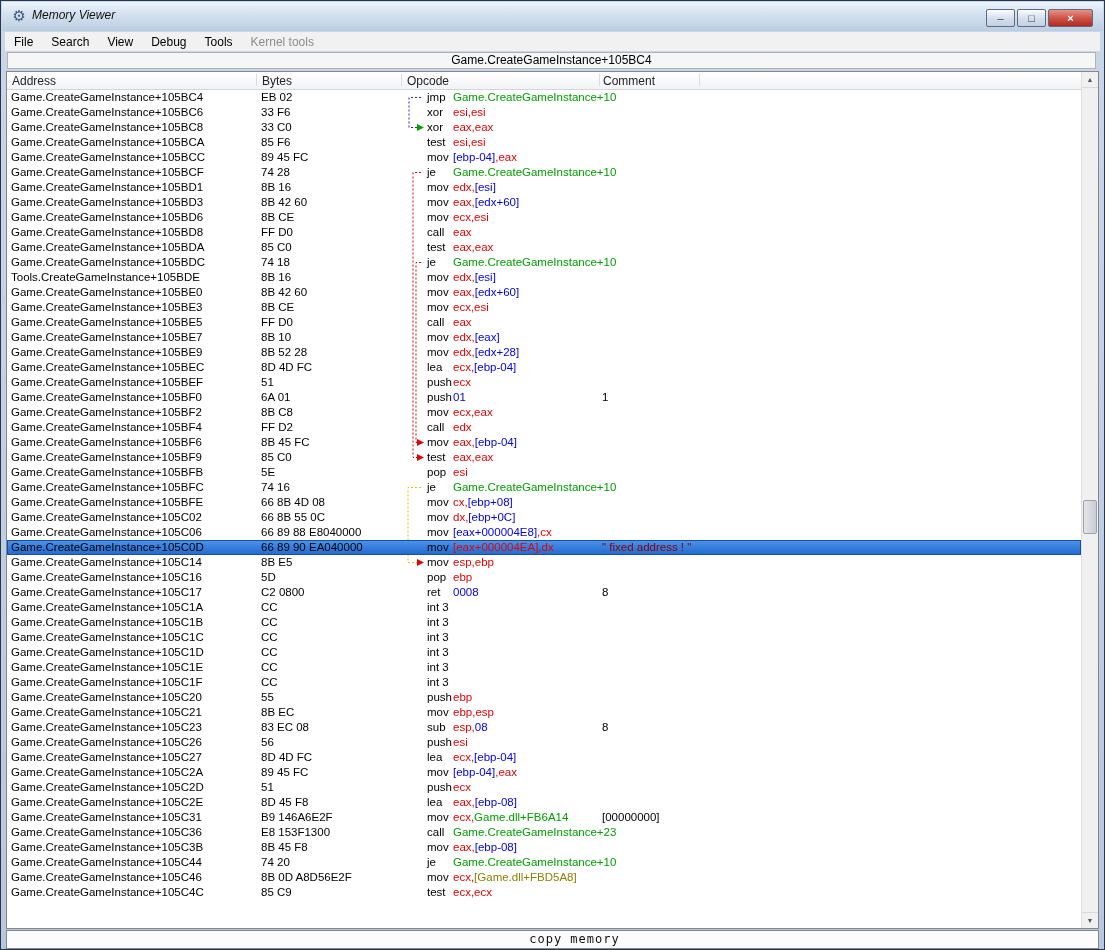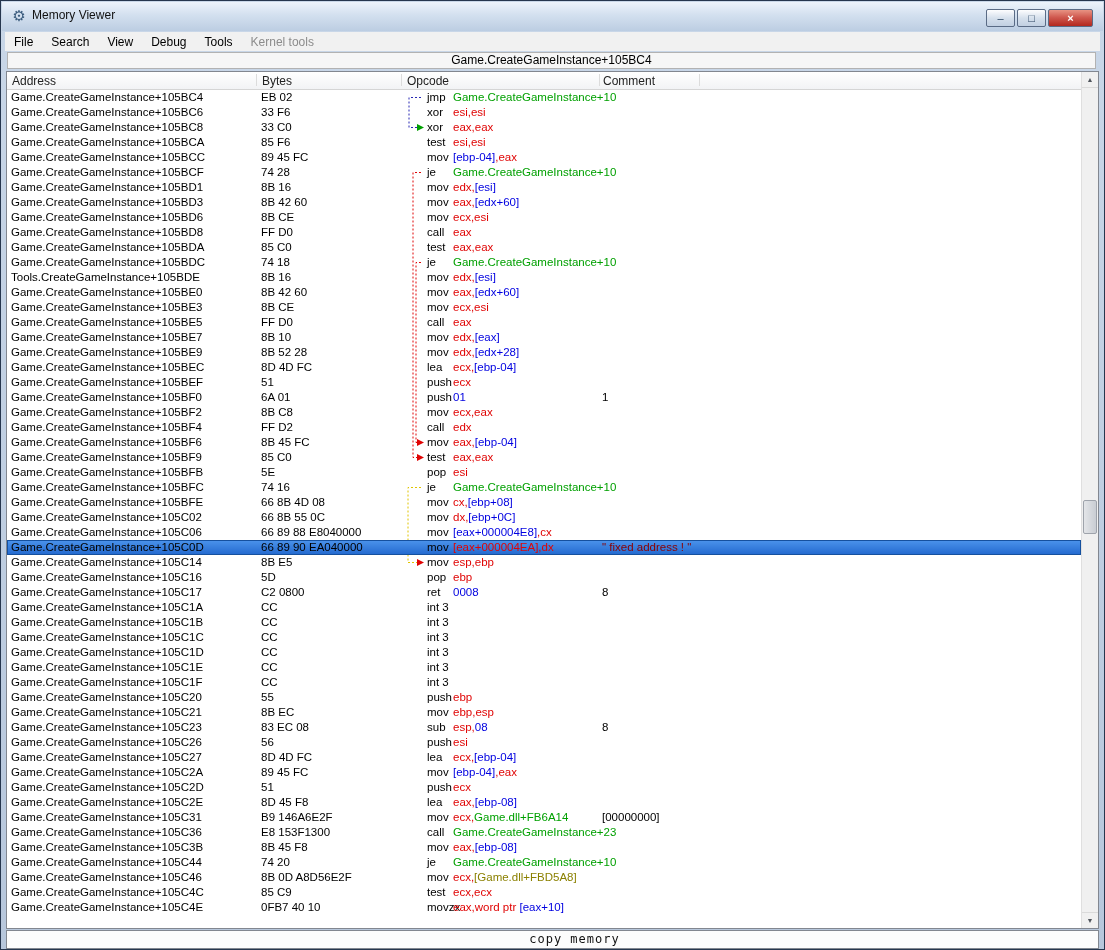--- a/index.html
+++ b/index.html
@@ -9,21 +9,21 @@
     background:linear-gradient(#C9D7E8,#B7C7DC);
     border:1px solid #26364E;
     font-family:"Liberation Sans",sans-serif;
     overflow:hidden;
   }
   
   .titlebar{position:absolute;top:1px;left:1px;right:1px;height:29px;
     background:linear-gradient(#EDF3FB,#D3E0EF 45%,#BCCDE2);}
   .app-icon{position:absolute;left:8px;top:5px;width:18px;height:18px;
     font-size:15px;line-height:18px;color:#3B5C7E;text-align:center;}
-  .title-text{position:absolute;left:30px;top:6px;font-size:12px;color:#111;}
+  .title-text{position:absolute;left:30px;top:6px;font-size:12px;color:#111;font-style:italic;}
   .tb-buttons{position:absolute;top:7px;right:10px;display:flex;}
   .tb-btn{height:18px;border:1px solid #5A6B85;border-radius:2px;margin-left:2px;
     display:flex;align-items:center;justify-content:center;font-size:11px;cursor:default;}
   .tb-btn.min,.tb-btn.max{width:29px;background:linear-gradient(#FDFDFE,#D6E0EC 50%,#C2D0E2);color:#27415F;}
   .tb-btn.close{width:45px;background:linear-gradient(#E89383,#D05A50 45%,#B3281E);color:#fff;font-weight:bold;}
   .tb-btn span{line-height:14px;}
   
   .menubar{position:absolute;top:31px;left:4px;right:4px;height:19px;background:#F1F1F1;
     font-size:12px;display:flex;align-items:center;padding-left:0;}
   .menu-item{padding:1px 9px;color:#000;}
@@ -500,27 +500,20 @@
           <span class="cell c-ops"><span class="seg-r">ecx,</span><span class="seg-o">[Game.dll+FBD5A8]</span></span>
           <span class="cell c-com"></span>
         </div>
         <div class="row">
           <span class="cell c-addr">Game.CreateGameInstance+105C4C</span>
           <span class="cell c-bytes">85 C9</span>
           <span class="cell c-op">test</span>
           <span class="cell c-ops"><span class="seg-r">ecx,ecx</span></span>
           <span class="cell c-com"></span>
         </div>
-        <div class="row">
-          <span class="cell c-addr">Game.CreateGameInstance+105C4E</span>
-          <span class="cell c-bytes">0FB7 40 10</span>
-          <span class="cell c-op">movzx</span>
-          <span class="cell c-ops"><span class="seg-r">eax,word ptr </span><span class="seg-b">[eax+10]</span></span>
-          <span class="cell c-com"></span>
-        </div>
       </div>
 
     <div class="scrollbar">
       <div class="sb-btn sb-up">
           <span>▲</span>
         </div>
       <div class="sb-thumb"></div>
       <div class="sb-btn sb-down">
           <span>▼</span>
         </div>

